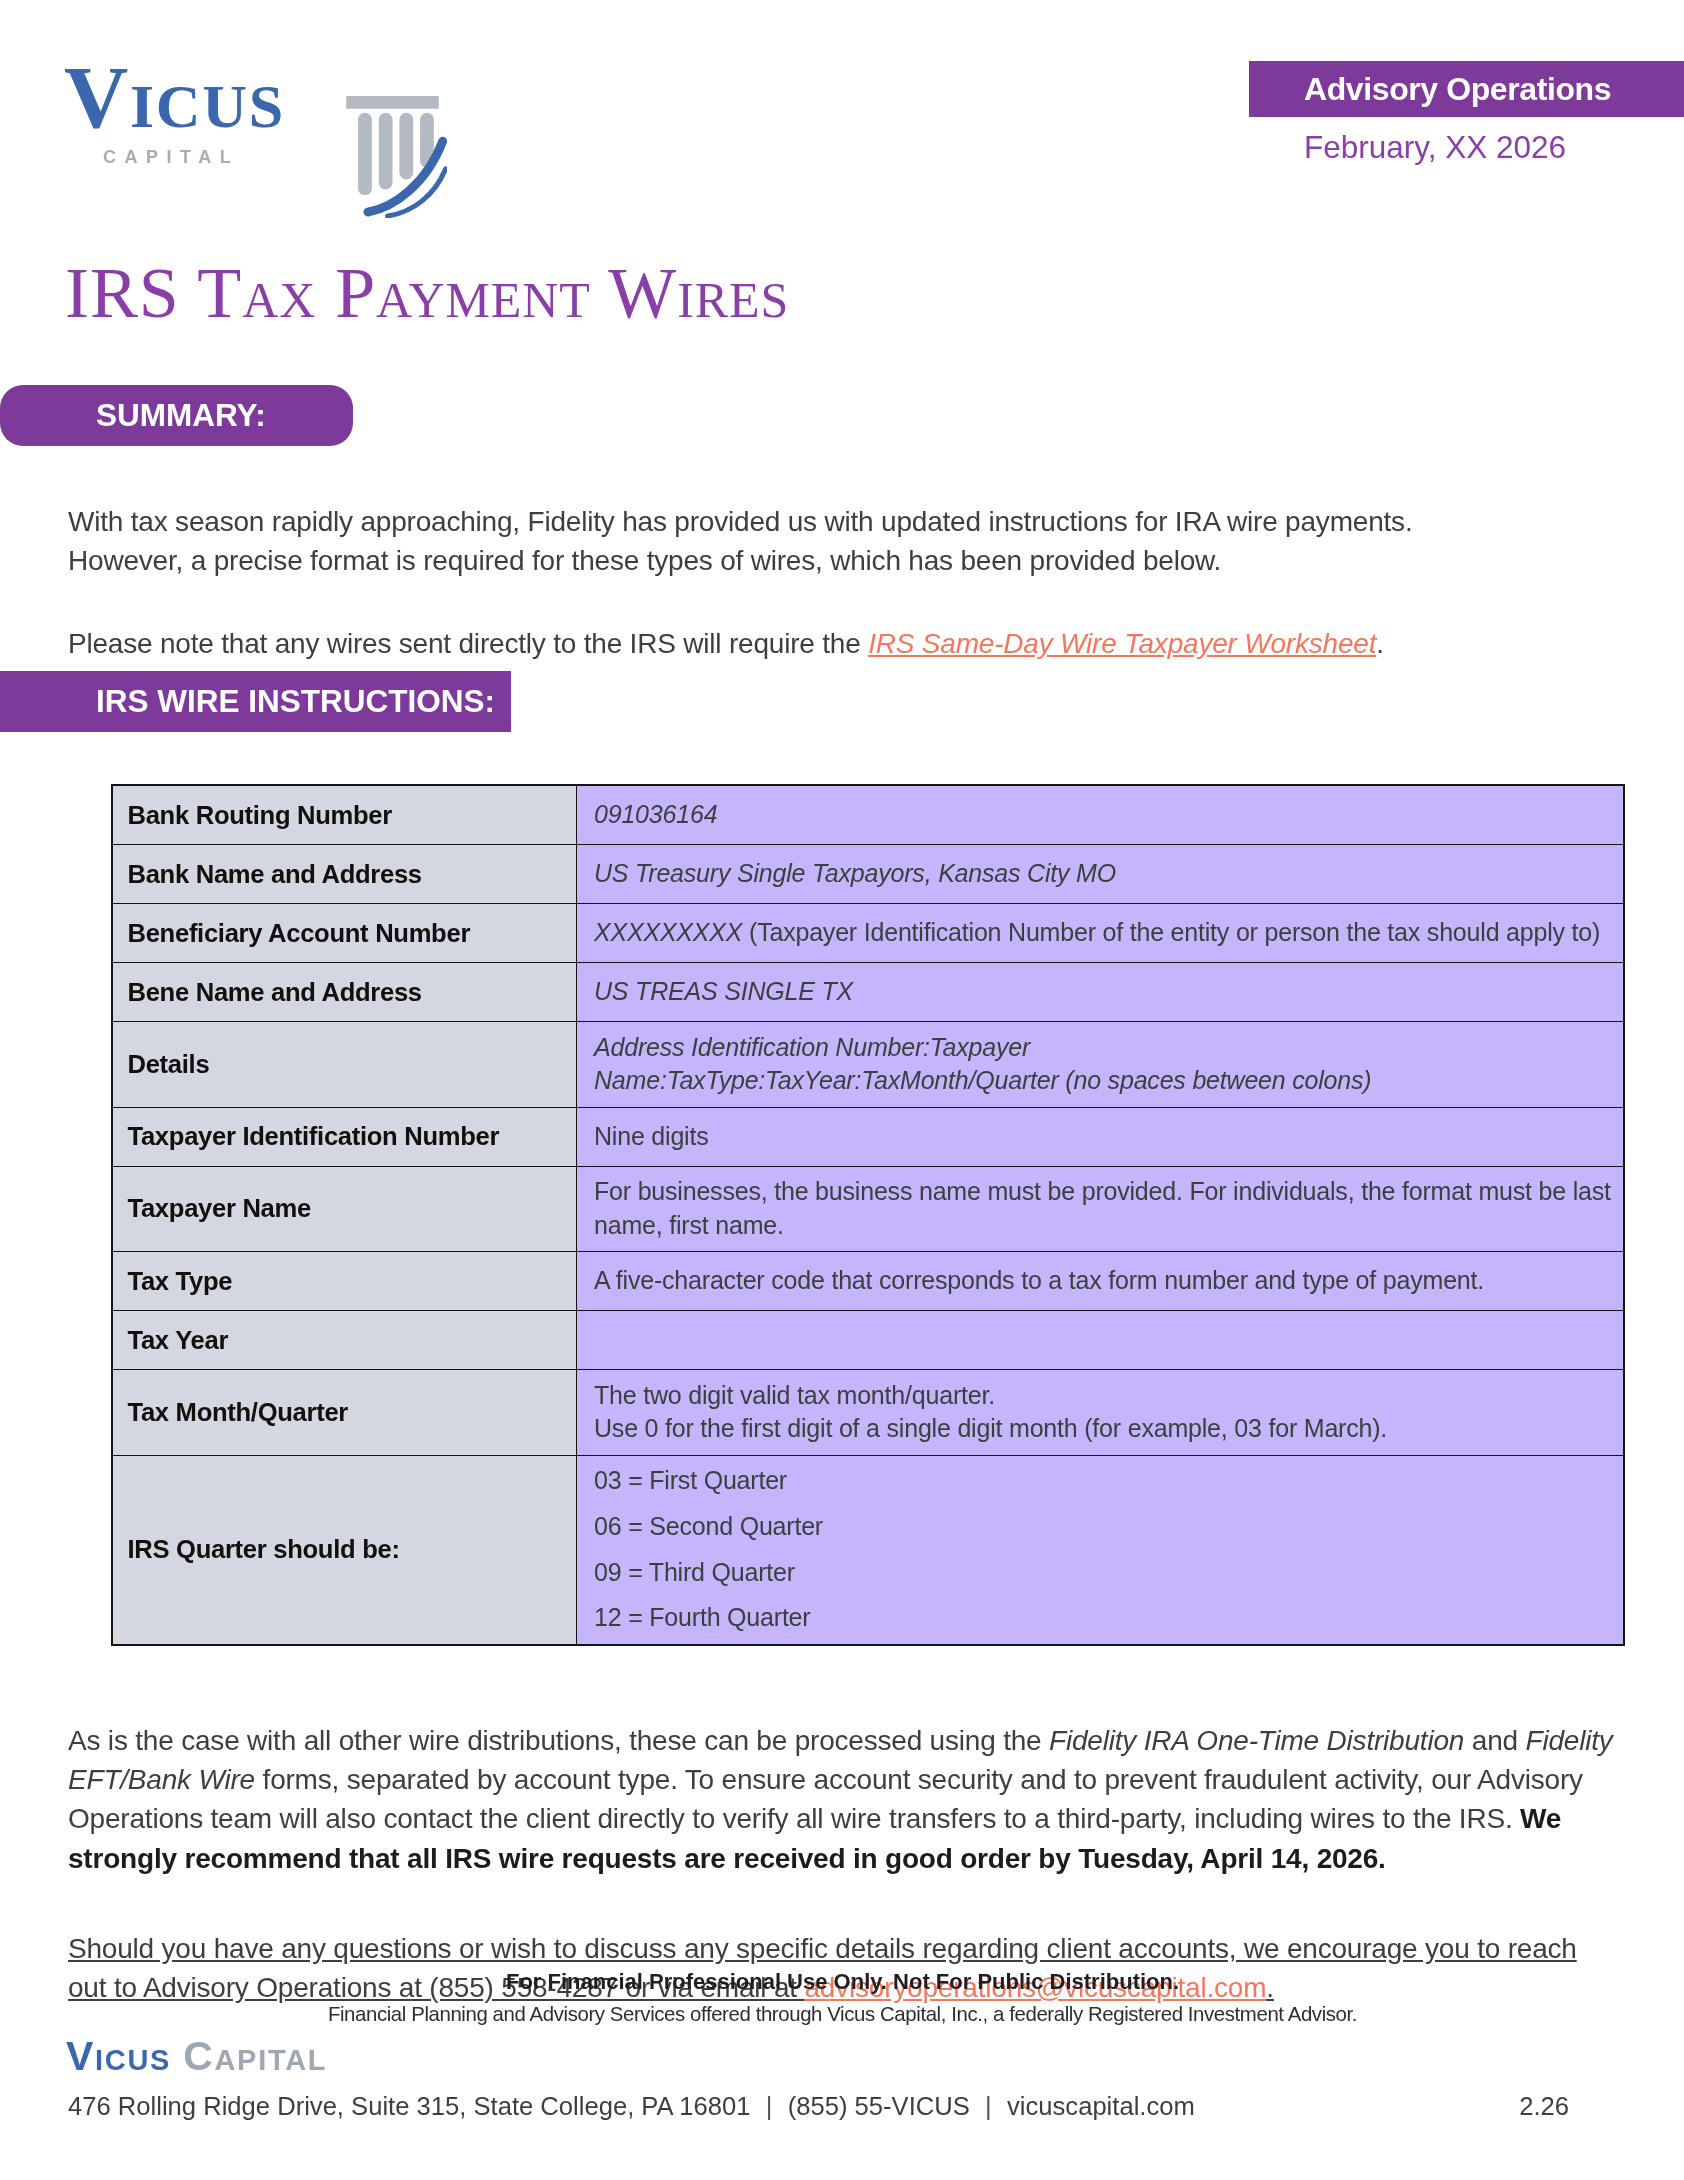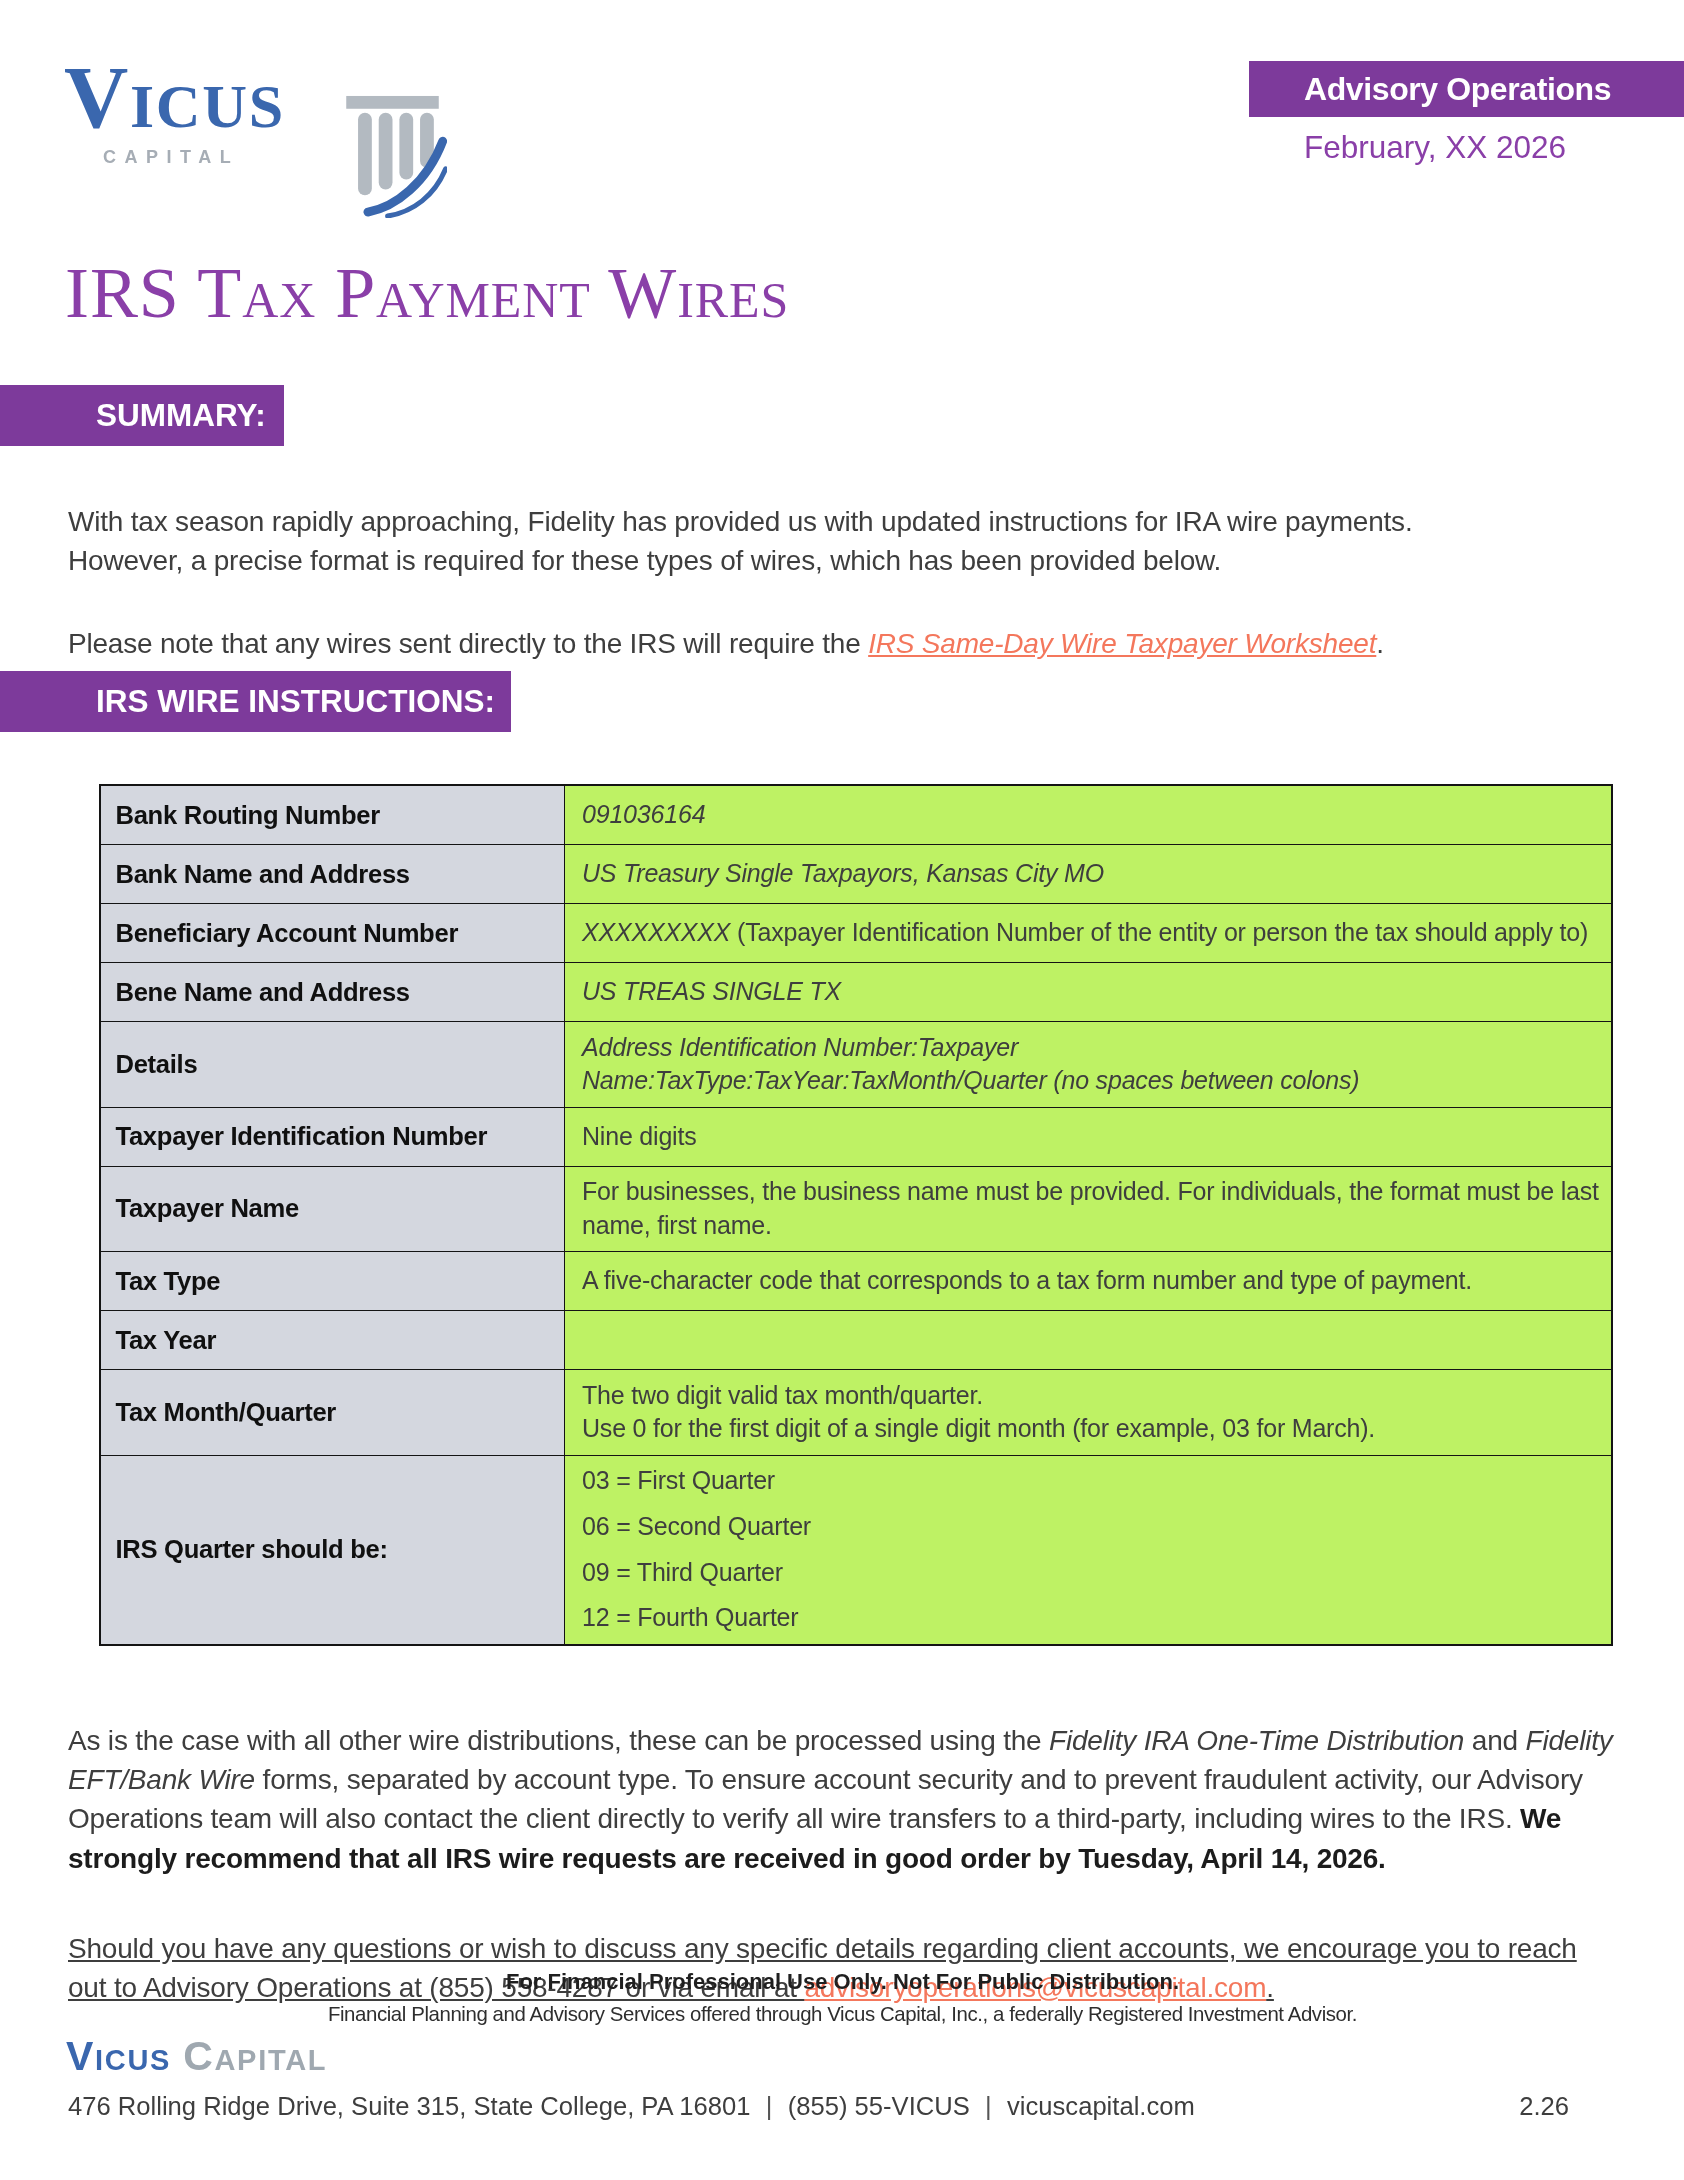--- a/index.html
+++ b/index.html
@@ -24,37 +24,37 @@
             font-size:31.5px;color:var(--purple2);}
 
   
   .title{position:absolute;left:65px;top:252px;font-family:"Liberation Serif",serif;
          font-variant:small-caps;font-weight:400;font-size:72px;color:var(--purple2);
          letter-spacing:0.9px;}
 
   
   .sec{position:absolute;left:0;height:61px;background:var(--purple);color:#fff;display:flex;
        align-items:center;font-weight:700;font-size:31.5px;box-sizing:border-box;padding-left:96px;}
-  #sum-banner{top:385px;width:284px;}
+  #sum-banner{top:385px;width:353px;border-radius:23px;}
   #irs-banner{top:671px;width:511px;}
 
   
   .para{position:absolute;left:68px;font-size:28px;line-height:1.40;color:var(--text);
         letter-spacing:-0.2px;}
   #para1{top:474px;width:1414px;}
   #para2{top:596px;width:1576px;}
   #para3{top:1693px;width:1567px;}
   #para4{top:1901px;width:1542px;text-decoration:underline;}
   .link{color:var(--link);text-decoration:underline;cursor:pointer;}
   .it{font-style:italic;}
   .bd{font-weight:700;color:#1c1c1c;}
 
   
-  #wire-table{position:absolute;left:99px;top:784px;width:1514px;border:2.6px solid var(--border);
-              box-sizing:border-box;background:#bef264;}
+  #wire-table{position:absolute;left:111px;top:784px;width:1514px;border:2.6px solid var(--border);
+              box-sizing:border-box;background:#c4b5fd;}
   .trow{display:flex;border-bottom:1.7px solid var(--border);}
   .trow:last-child{border-bottom:none;}
   .tlabel{width:464px;flex:0 0 464px;background:var(--cellbg);border-right:1.7px solid var(--border);
           display:flex;align-items:center;padding:8.5px 12px 8.5px 14.5px;box-sizing:border-box;
           font-weight:700;font-size:25.6px;color:#101010;letter-spacing:-0.3px;}
   .tval{flex:1;display:flex;flex-direction:column;justify-content:center;
         padding:8.5px 12px 8.5px 17px;box-sizing:border-box;font-size:25px;color:var(--text);
         line-height:1.35;letter-spacing:-0.2px;}
   .rh-s{min-height:58px;} .rh-d{min-height:80px;} .rh-q{min-height:157px;}
   .qline + .qline{margin-top:12px;}

